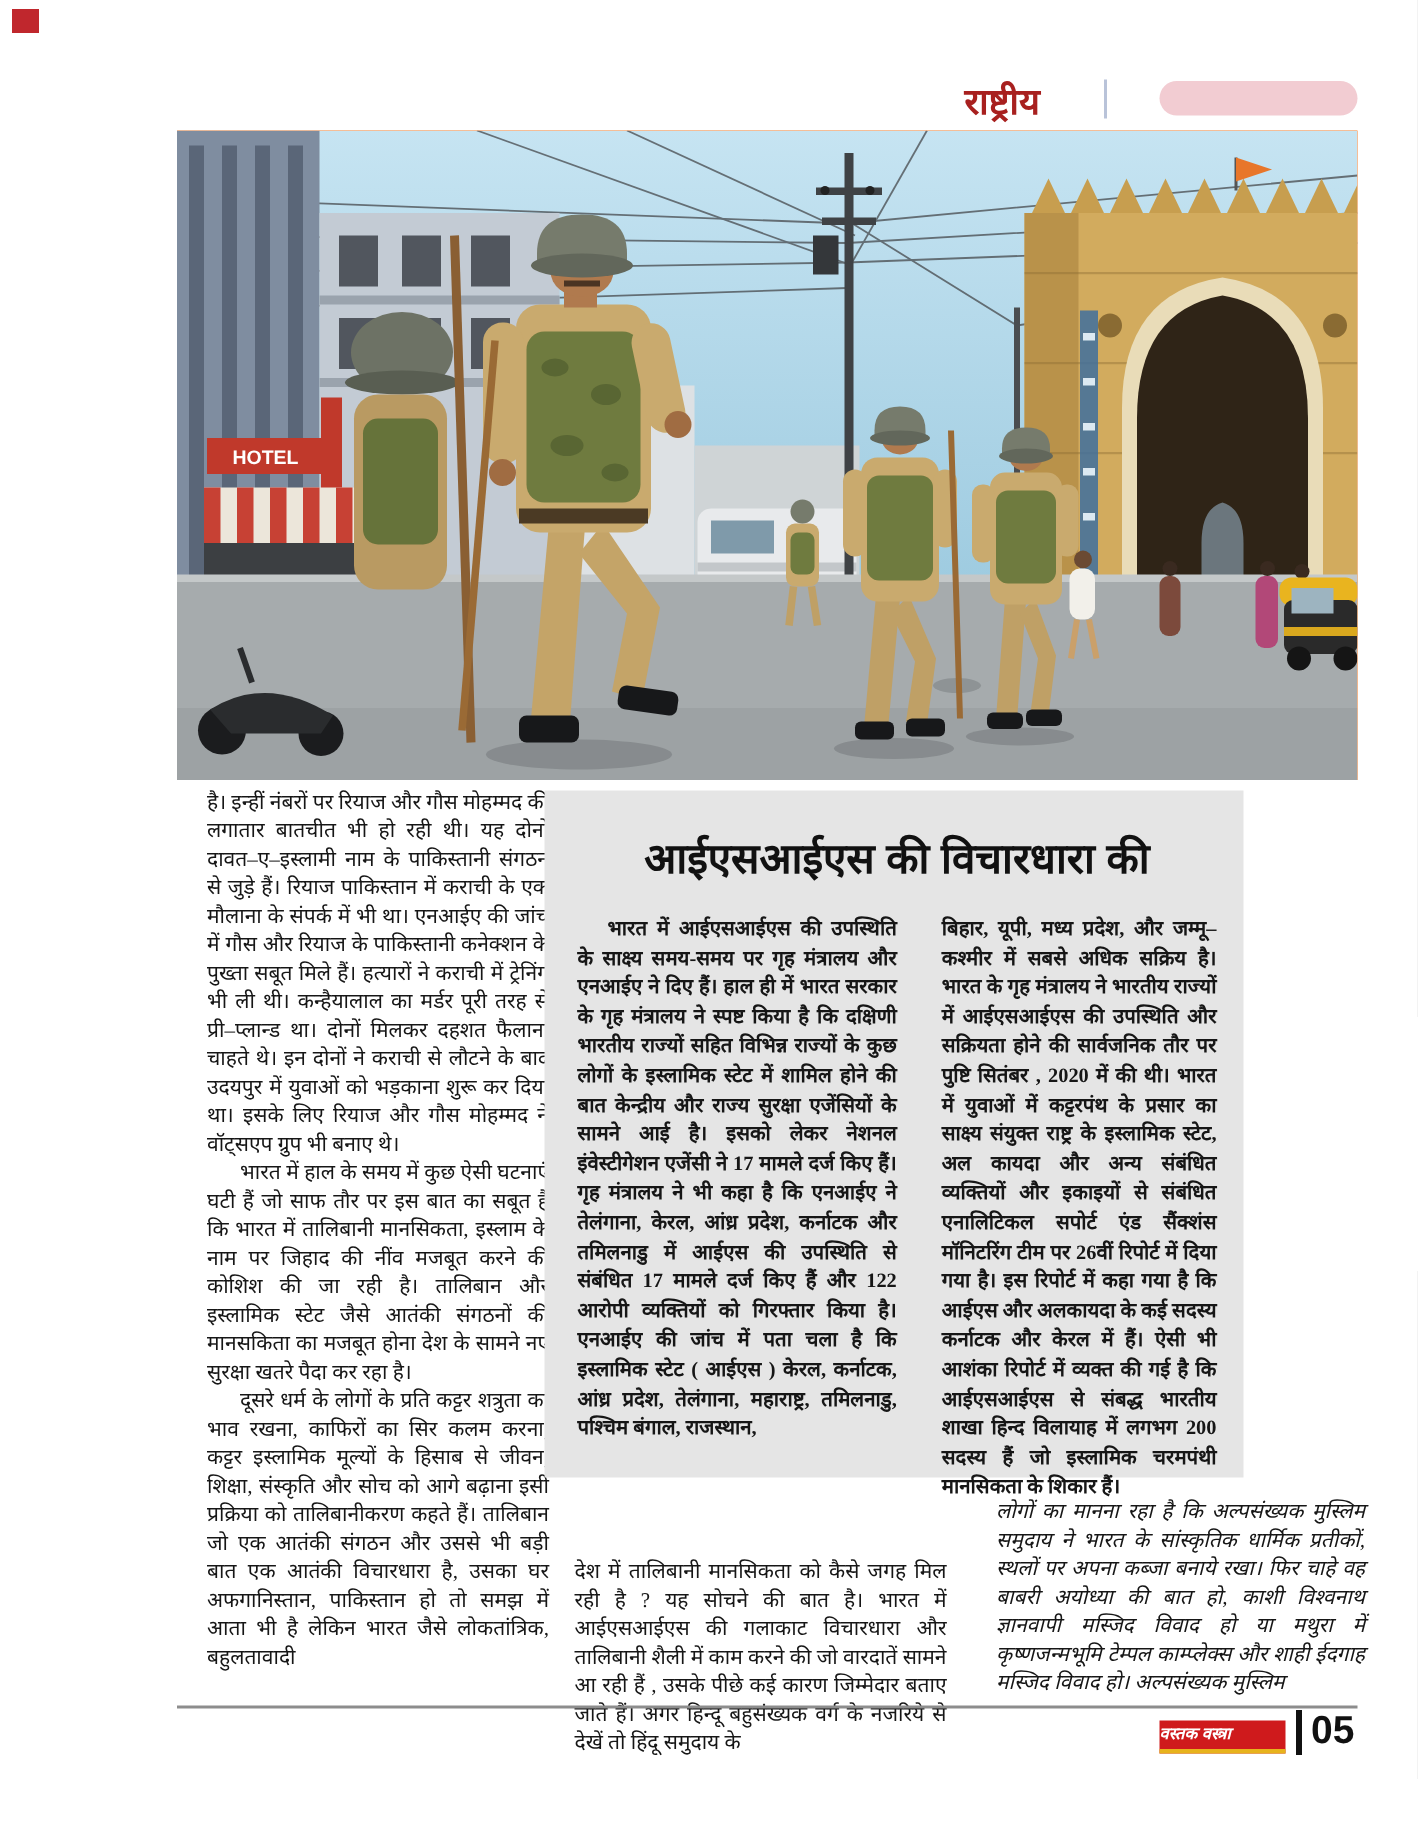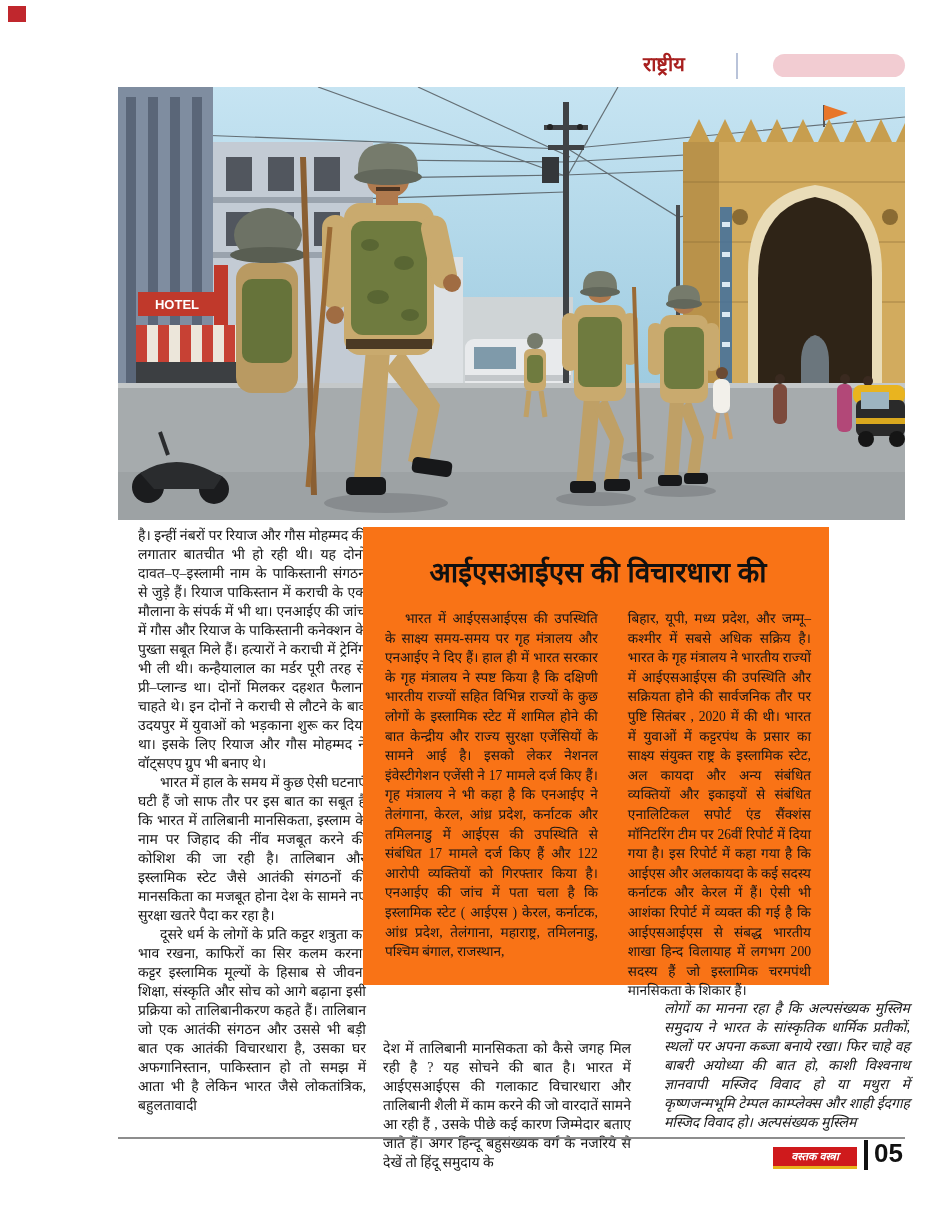--- a/index.html
+++ b/index.html
@@ -7,61 +7,61 @@
     position:relative;width:945px;height:1223px;background:#ffffff;
     margin:0 auto;overflow:hidden;
     font-family:"Liberation Serif","DejaVu Serif",serif;color:#161616;
   }
   
   .corner-mark{position:absolute;left:8px;top:6px;width:18px;height:16px;background:#c0272d;}
   
   .section-label{
     position:absolute;left:643px;top:50px;width:100px;
     font-family:"Liberation Sans","DejaVu Sans",sans-serif;
-    font-size:20px;font-weight:bold;color:#a8201f;
+    font-size:24px;font-weight:bold;color:#a8201f;
   }
   .header-divider{position:absolute;left:736px;top:53px;width:2px;height:26px;background:#b9c3d9;}
   .header-pill{position:absolute;left:773px;top:54px;width:132px;height:23px;border-radius:12px;background:#f2ccd2;}
   
   .photo{position:absolute;left:118px;top:87px;width:787px;height:433px;overflow:hidden;background:#f97316;}
   
   .col{position:absolute;text-align:justify;font-size:14px;line-height:19px;margin-left:20px;}
   .col p{margin:0;}
   .col p.indent{text-indent:22px;}
   .col-left{left:118px;top:526px;width:228px;height:620px;}
   .subhead{
     font-family:"Liberation Sans","DejaVu Sans",sans-serif;
     font-weight:bold;font-size:20px;line-height:26px;text-align:left;
     margin:8px 0 6px 0;
   }
   
   .feature-box{
     position:absolute;left:363px;top:527px;width:466px;height:458px;
-    background:#f97316;box-sizing:border-box;padding:24px 18px 0 22px;
+    background:#e5e5e5;box-sizing:border-box;padding:24px 18px 0 22px;
   }
   .feature-title{
     font-family:"Liberation Sans","DejaVu Sans",sans-serif;
     font-weight:bold;font-size:28px;line-height:40px;text-align:center;color:#111;
     margin:2px 0 16px 0;
   }
-  .feature-cols{display:flex;gap:13px;}
+  .feature-cols{display:flex;gap:13px;font-weight:bold;}
   .feature-col{text-align:justify;font-size:13.6px;line-height:19.6px;}
   .feature-col.one{width:222px;}
   .feature-col.two{width:191px;margin-left:17px;}
   .feature-col p{margin:0;}
   .feature-col p.indent{text-indent:20px;}
   .bottom-mid{left:363px;top:1039px;width:248px;height:140px;}
   .bottom-right{left:644px;top:999px;width:246px;height:140px;font-style:italic;}
   
   .footer-rule{position:absolute;left:118px;top:1137px;width:787px;height:2px;background:#8d8d8d;}
   .footer-logo{
     position:absolute;left:773px;top:1147px;width:84px;height:19px;background:#cf1a1c;
     border-bottom:3px solid #e7b31c;color:#ffffff;
     font-family:"Liberation Sans","DejaVu Sans",sans-serif;font-weight:bold;font-style:italic;
-    font-size:11px;line-height:19px;text-align:center;overflow:hidden;white-space:nowrap;
+    font-size:11px;line-height:19px;text-align:left;overflow:hidden;white-space:nowrap;
   }
   .footer-bar{position:absolute;left:864px;top:1140px;width:4px;height:30px;background:#111;}
   .page-number{
     position:absolute;left:874px;top:1138px;
     font-family:"Liberation Sans","DejaVu Sans",sans-serif;
     font-weight:bold;font-size:26px;color:#111;
   }
 </style>
 </head>
 <body>

